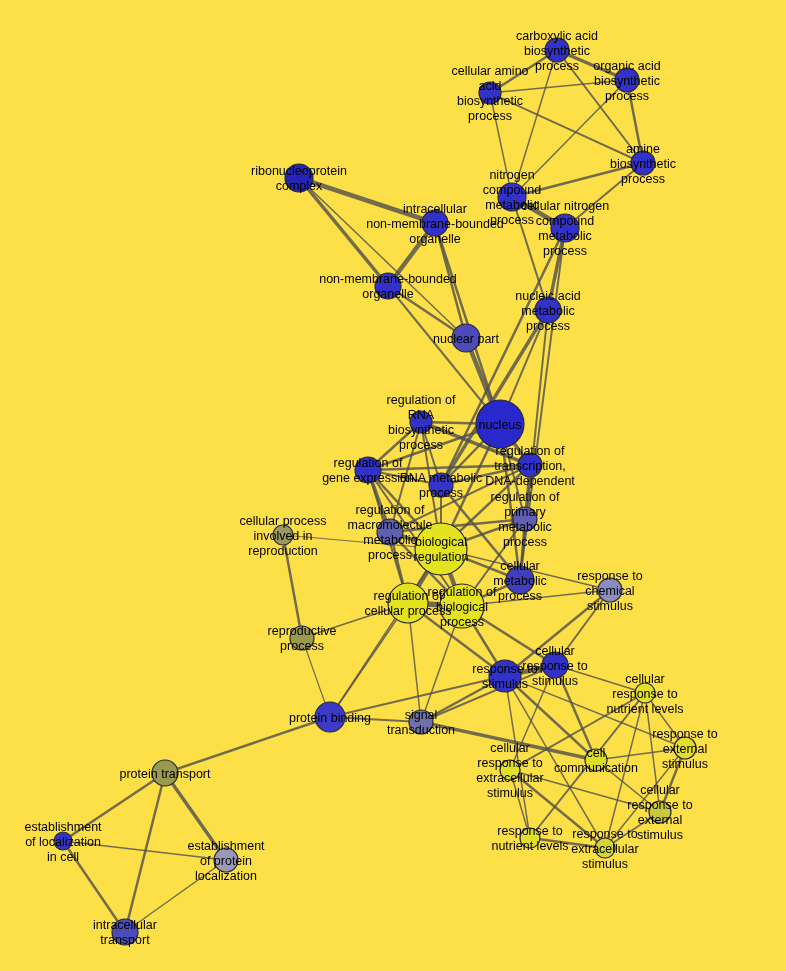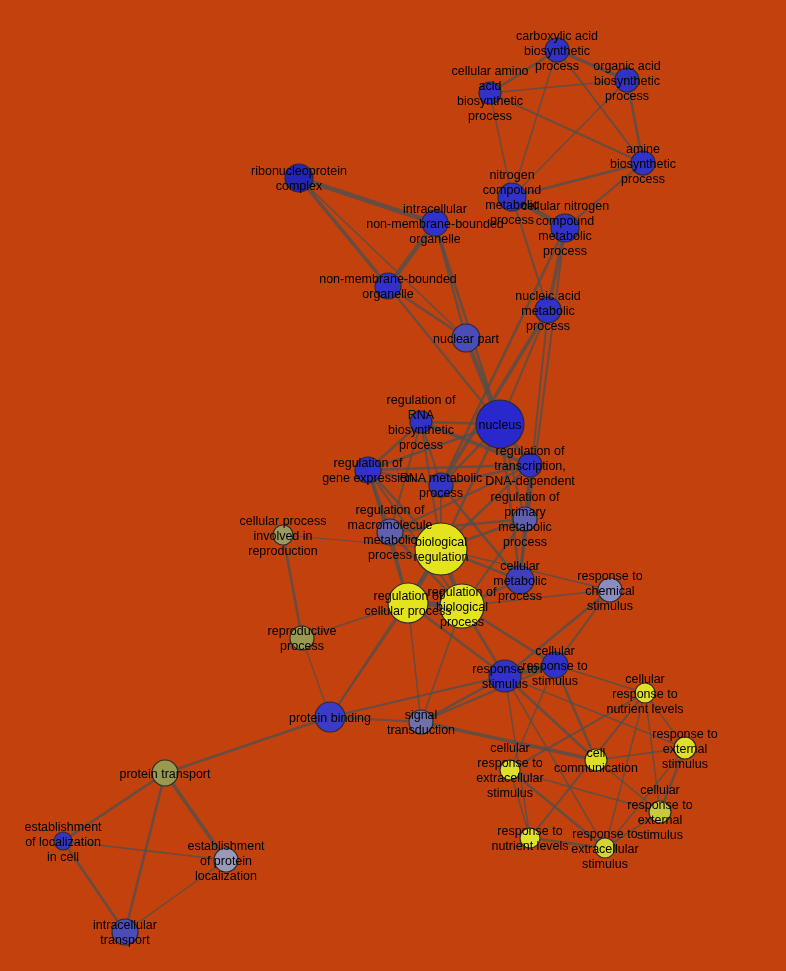--- a/index.html
+++ b/index.html
@@ -4,21 +4,21 @@
 <style>
   html, body {
     margin: 0;
     padding: 0;
     background: #ffffff;
   }
   .canvas {
     position: relative;
     width: 786px;
     height: 971px;
-    background: #c2410c;
+    background: #fde047;
     overflow: hidden;
   }
   svg {
     display: block;
   }
   svg text {
     font-family: "Liberation Sans", sans-serif;
     font-size: 12.5px;
     fill: #000000;
     pointer-events: none;

